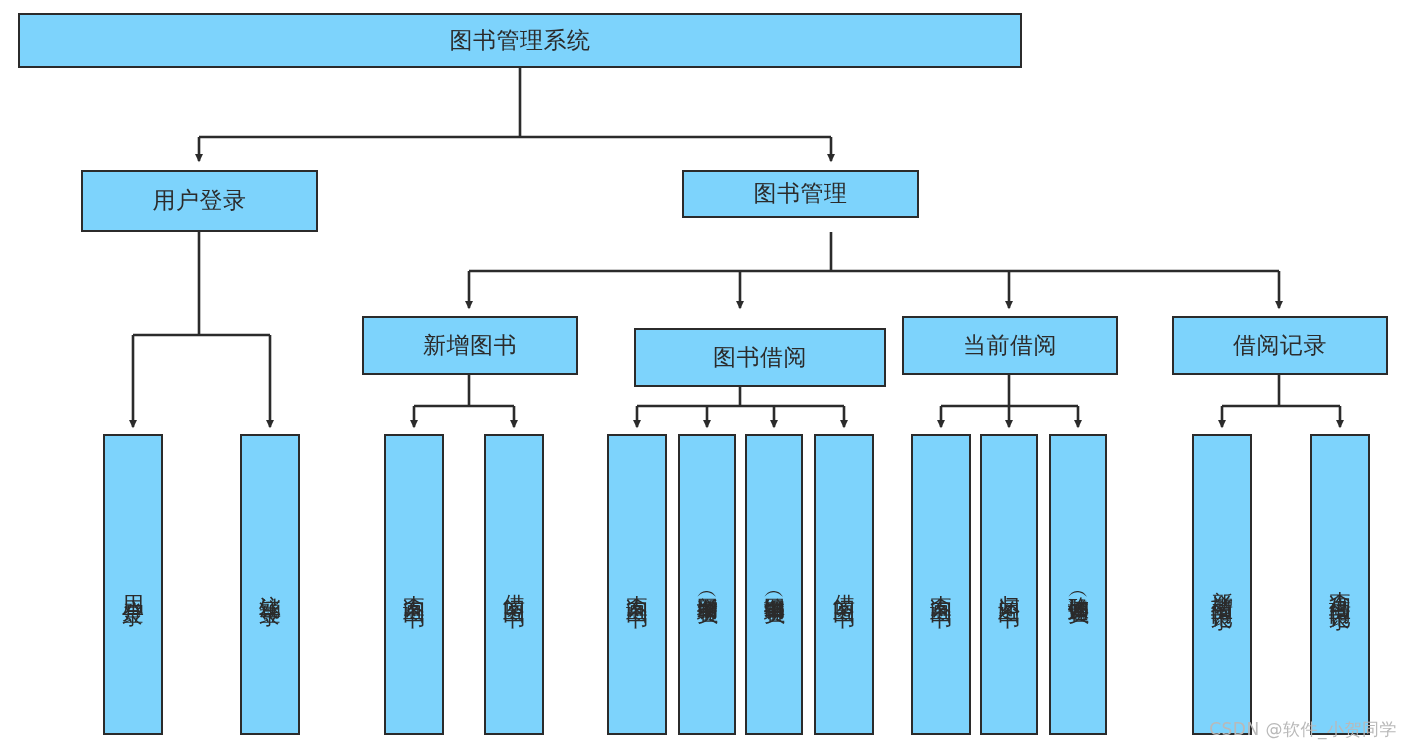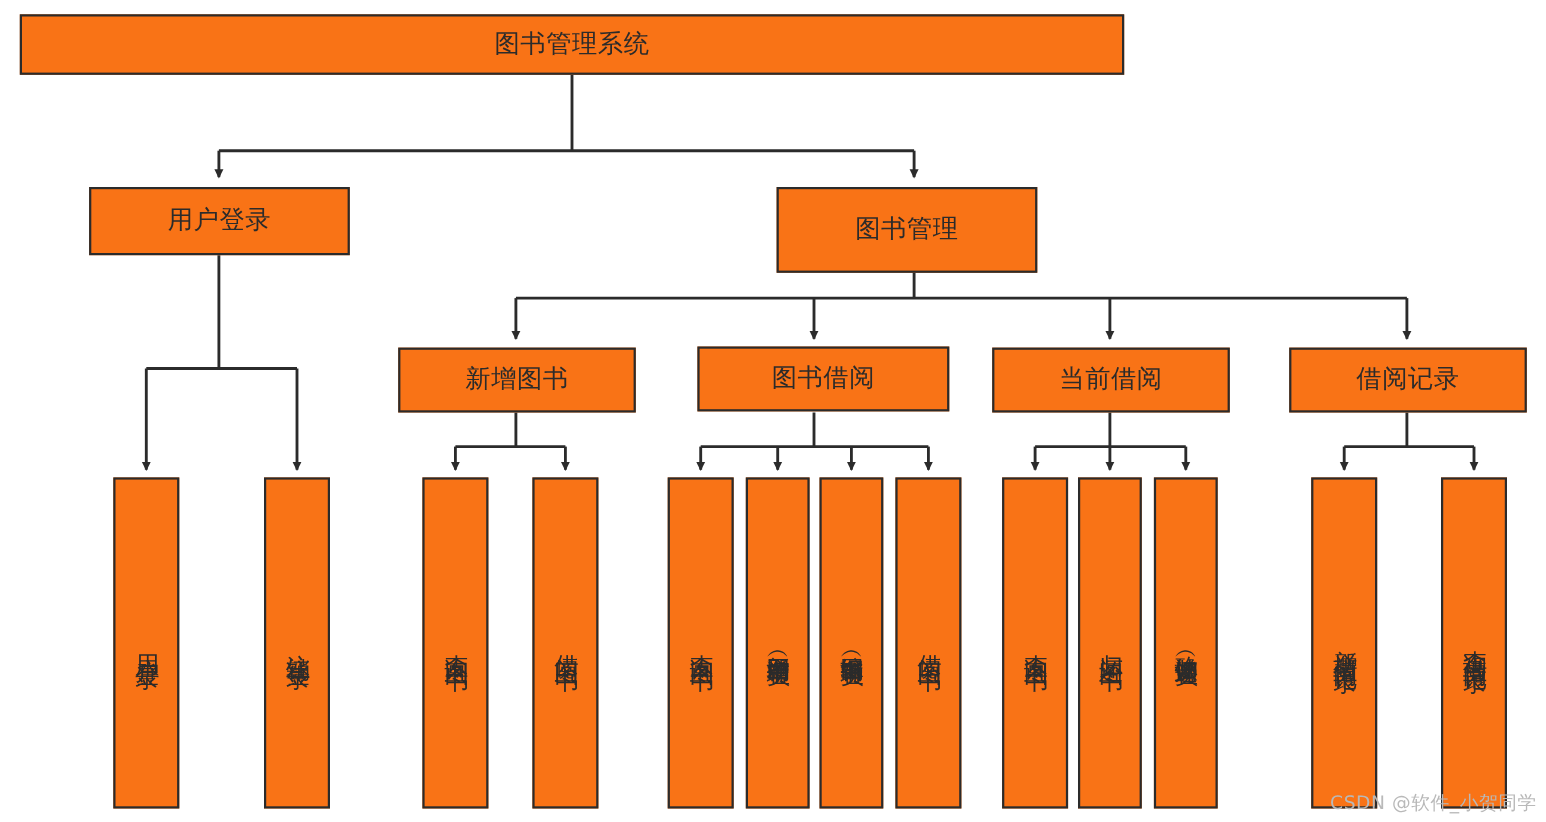--- a/index.html
+++ b/index.html
@@ -23,21 +23,21 @@
     left: 0;
     top: 0;
     width: 1405px;
     height: 747px;
     pointer-events: none;
   }
   .node {
     position: absolute;
     box-sizing: border-box;
     border: 2px solid #2b2b2b;
-    background: #f97316;
+    background: #7dd3fc;
     display: flex;
     align-items: center;
     justify-content: center;
     overflow: hidden;
   }
   .node-label {
     color: #2b2b2b;
     line-height: 1.12;
     text-align: center;
     white-space: nowrap;
@@ -134,28 +134,28 @@
     </g>
   </svg>
 
   <div class="node root horiz" style="left:18px; top:13px; width:1004px; height:55px;">
     <span class="node-label">图书管理系统</span>
   </div>
 
   <div class="node horiz" style="left:81px; top:170px; width:237px; height:62px;">
     <span class="node-label">用户登录</span>
   </div>
-  <div class="node horiz" style="left:706px; top:170px; width:237px; height:78px;">
+  <div class="node horiz" style="left:682px; top:170px; width:237px; height:48px;">
     <span class="node-label">图书管理</span>
   </div>
 
   <div class="node horiz" style="left:362px; top:316px; width:216px; height:59px;">
     <span class="node-label">新增图书</span>
   </div>
-  <div class="node horiz" style="left:634px; top:315px; width:229px; height:59px;">
+  <div class="node horiz" style="left:634px; top:328px; width:252px; height:59px;">
     <span class="node-label">图书借阅</span>
   </div>
   <div class="node horiz" style="left:1172px; top:316px; width:216px; height:59px;">
     <span class="node-label">借阅记录</span>
   </div>
   <div class="node horiz" style="left:902px; top:316px; width:216px; height:59px;">
     <span class="node-label">当前借阅</span>
   </div>
 
   <div class="node vert" style="left:103px; top:434px; width:60px; height:301px;">

